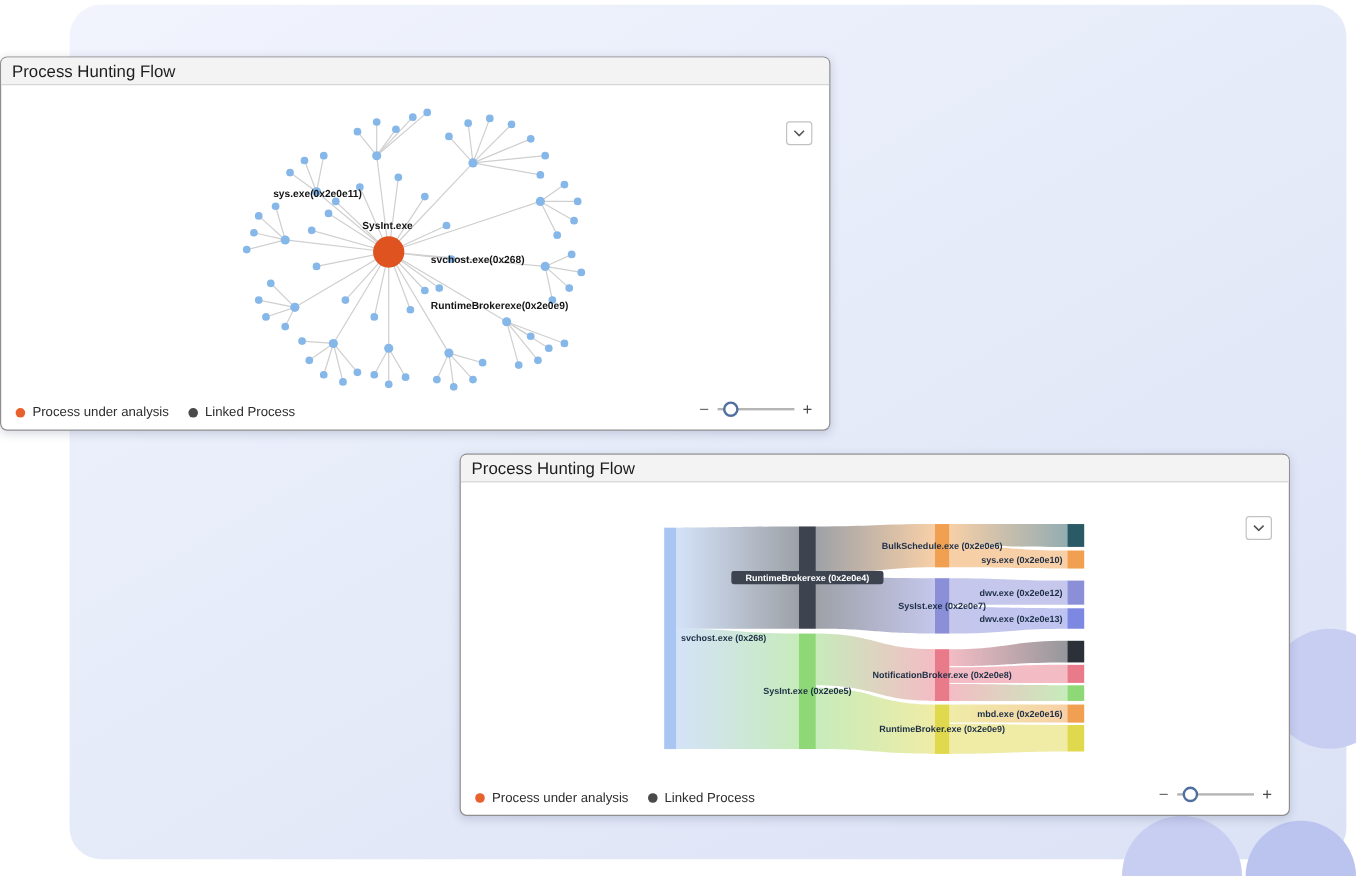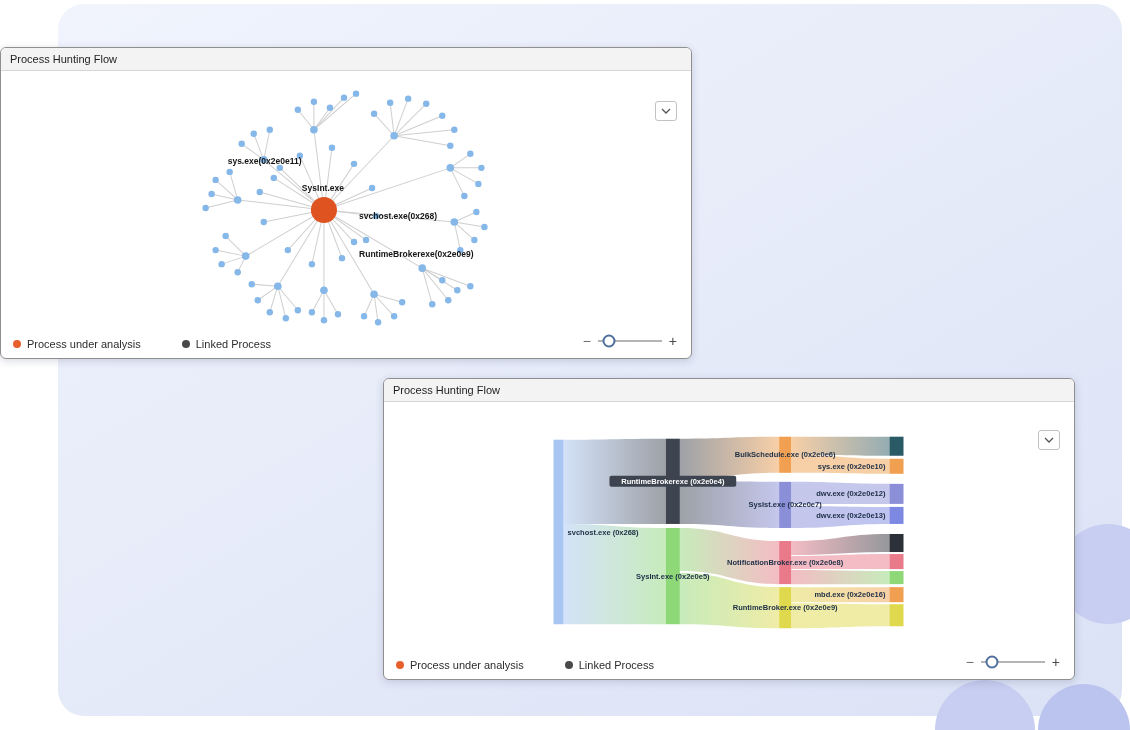--- a/index.html
+++ b/index.html
@@ -17,32 +17,32 @@
   .deco-circle{width:100px;height:100px;border-radius:50%;left:1058px;top:524px;}
   .deco-dome-1{width:100px;height:50px;border-radius:50px 50px 0 0;left:935px;top:680px;}
   .deco-dome-2{width:92px;height:46px;border-radius:46px 46px 0 0;left:1038px;top:684px;background:#bac4ee;}
 
   .panel{
     position:absolute;background:#ffffff;border:1px solid #8f8f8f;border-radius:6px;
     box-shadow:0 2px 8px rgba(40,50,90,.18);overflow:hidden;
   }
   .panel-header{
     height:22px;background:#f3f3f3;border-bottom:1px solid #d6d6d6;
-    display:flex;align-items:center;padding:0 9px;font-size:11px;color:#1d1d1d;
+    display:flex;align-items:center;padding:0 9px;font-size:14px;color:#1d1d1d;
   }
   .panel-body{position:relative;height:calc(100% - 23px);}
   .panel-body svg.chart{position:absolute;left:0;top:0;width:100%;height:100%;}
 
   .collapse-btn{
     position:absolute;right:14px;width:22px;height:20px;border:1px solid #c2c2c2;
     border-radius:3px;background:#fff;display:flex;align-items:center;justify-content:center;
     cursor:pointer;padding:0;
   }
   .legend{
-    position:absolute;left:12px;bottom:8px;display:flex;gap:41px;align-items:center;
+    position:absolute;left:12px;bottom:8px;display:flex;gap:16px;align-items:center;
     font-size:11px;color:#2d2d2d;
   }
   .legend-item{display:flex;align-items:center;gap:6px;}
   .legend-dot{width:8px;height:8px;border-radius:50%;display:inline-block;}
   .zoom{
     position:absolute;right:14px;bottom:10px;display:flex;align-items:center;gap:7px;
     color:#6b6b6b;font-size:14px;line-height:1;user-select:none;
   }
   .zoom-track{position:relative;width:64px;height:2px;background:#b5b5b5;}
   .zoom-handle{

